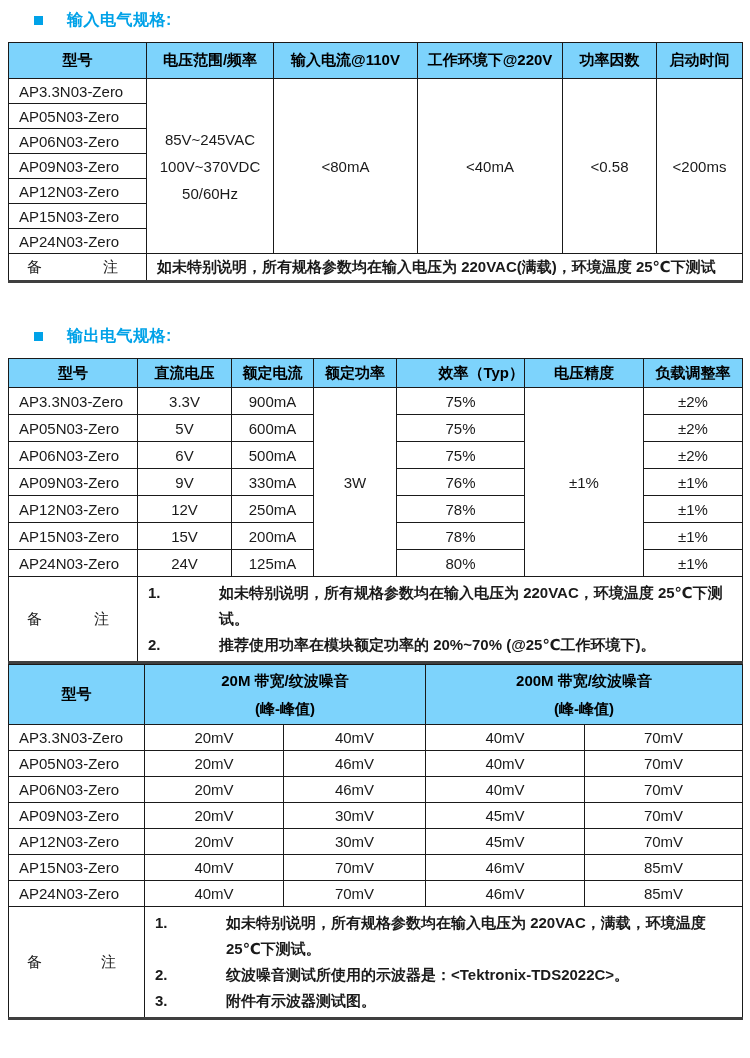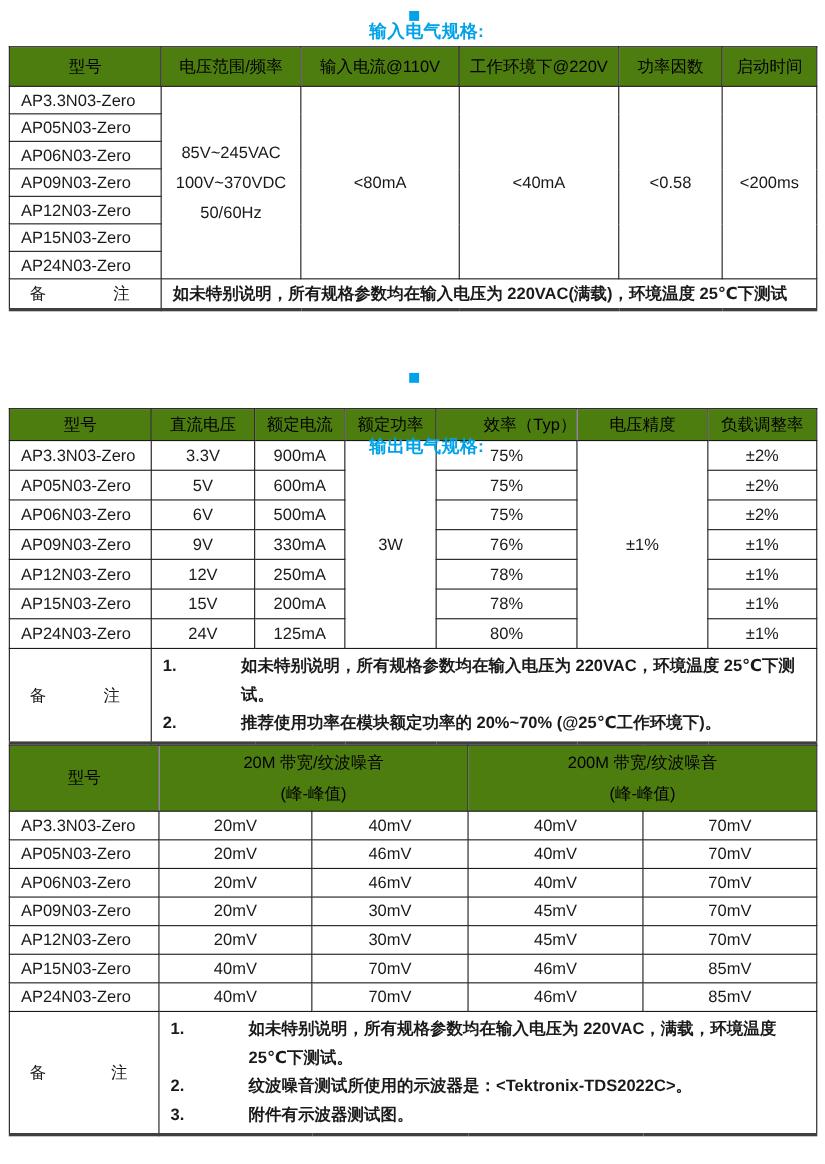--- a/index.html
+++ b/index.html
@@ -10,21 +10,20 @@
     color: #1a1a1a;
     overflow: hidden;
   }
   .page { padding: 10px 8px 0 8px; }
 
   .section-title {
     display: flex;
     align-items: center;
     margin: 0 0 11px 26px;
     height: 21px;
-    flex-direction: column;
   }
   .section-title .bullet {
     width: 9px; height: 9px;
     background: #00a2e8;
     margin-right: 24px;
     flex: 0 0 auto;
   }
   .section-title .title-text {
     color: #00a2e8;
     font-size: 16px;
@@ -41,22 +40,22 @@
   }
   th, td {
     border: 1px solid #1a1a1a;
     font-size: 15px;
     text-align: center;
     vertical-align: middle;
     padding: 0;
     overflow: hidden;
   }
   th {
-    background: #4d7c0f;
-    font-weight: normal;
+    background: #7dd3fc;
+    font-weight: bold;
     color: #000;
   }
   th.left { text-align: right; padding-left: 7px; }
   td.model {
     text-align: left;
     padding-left: 10px;
     white-space: nowrap;
     margin-left: 20px;
   }
   .multiline div { line-height: 27px; }
@@ -85,21 +84,21 @@
   td.note-text {
     text-align: left;
     padding: 3px 8px 3px 10px;
     font-size: 15px;
     font-weight: bold;
   }
   .note-line { display: flex; line-height: 26px; }
   .note-num  { flex: 0 0 28px; }
   .note-body { flex: 1 1 auto; margin-left: 43px; }
 
-  .gap-t2 { margin-top: 56px; gap: 48px; }
+  .gap-t2 { margin-top: 43px; }
   .gap-t3 { margin-top: 33px; }
   .tbl-gap { margin-top: 0px; }
 </style>
 </head>
 <body>
 
 <div class="page">
 
   <div class="section-title">
     <span class="bullet"></span>

